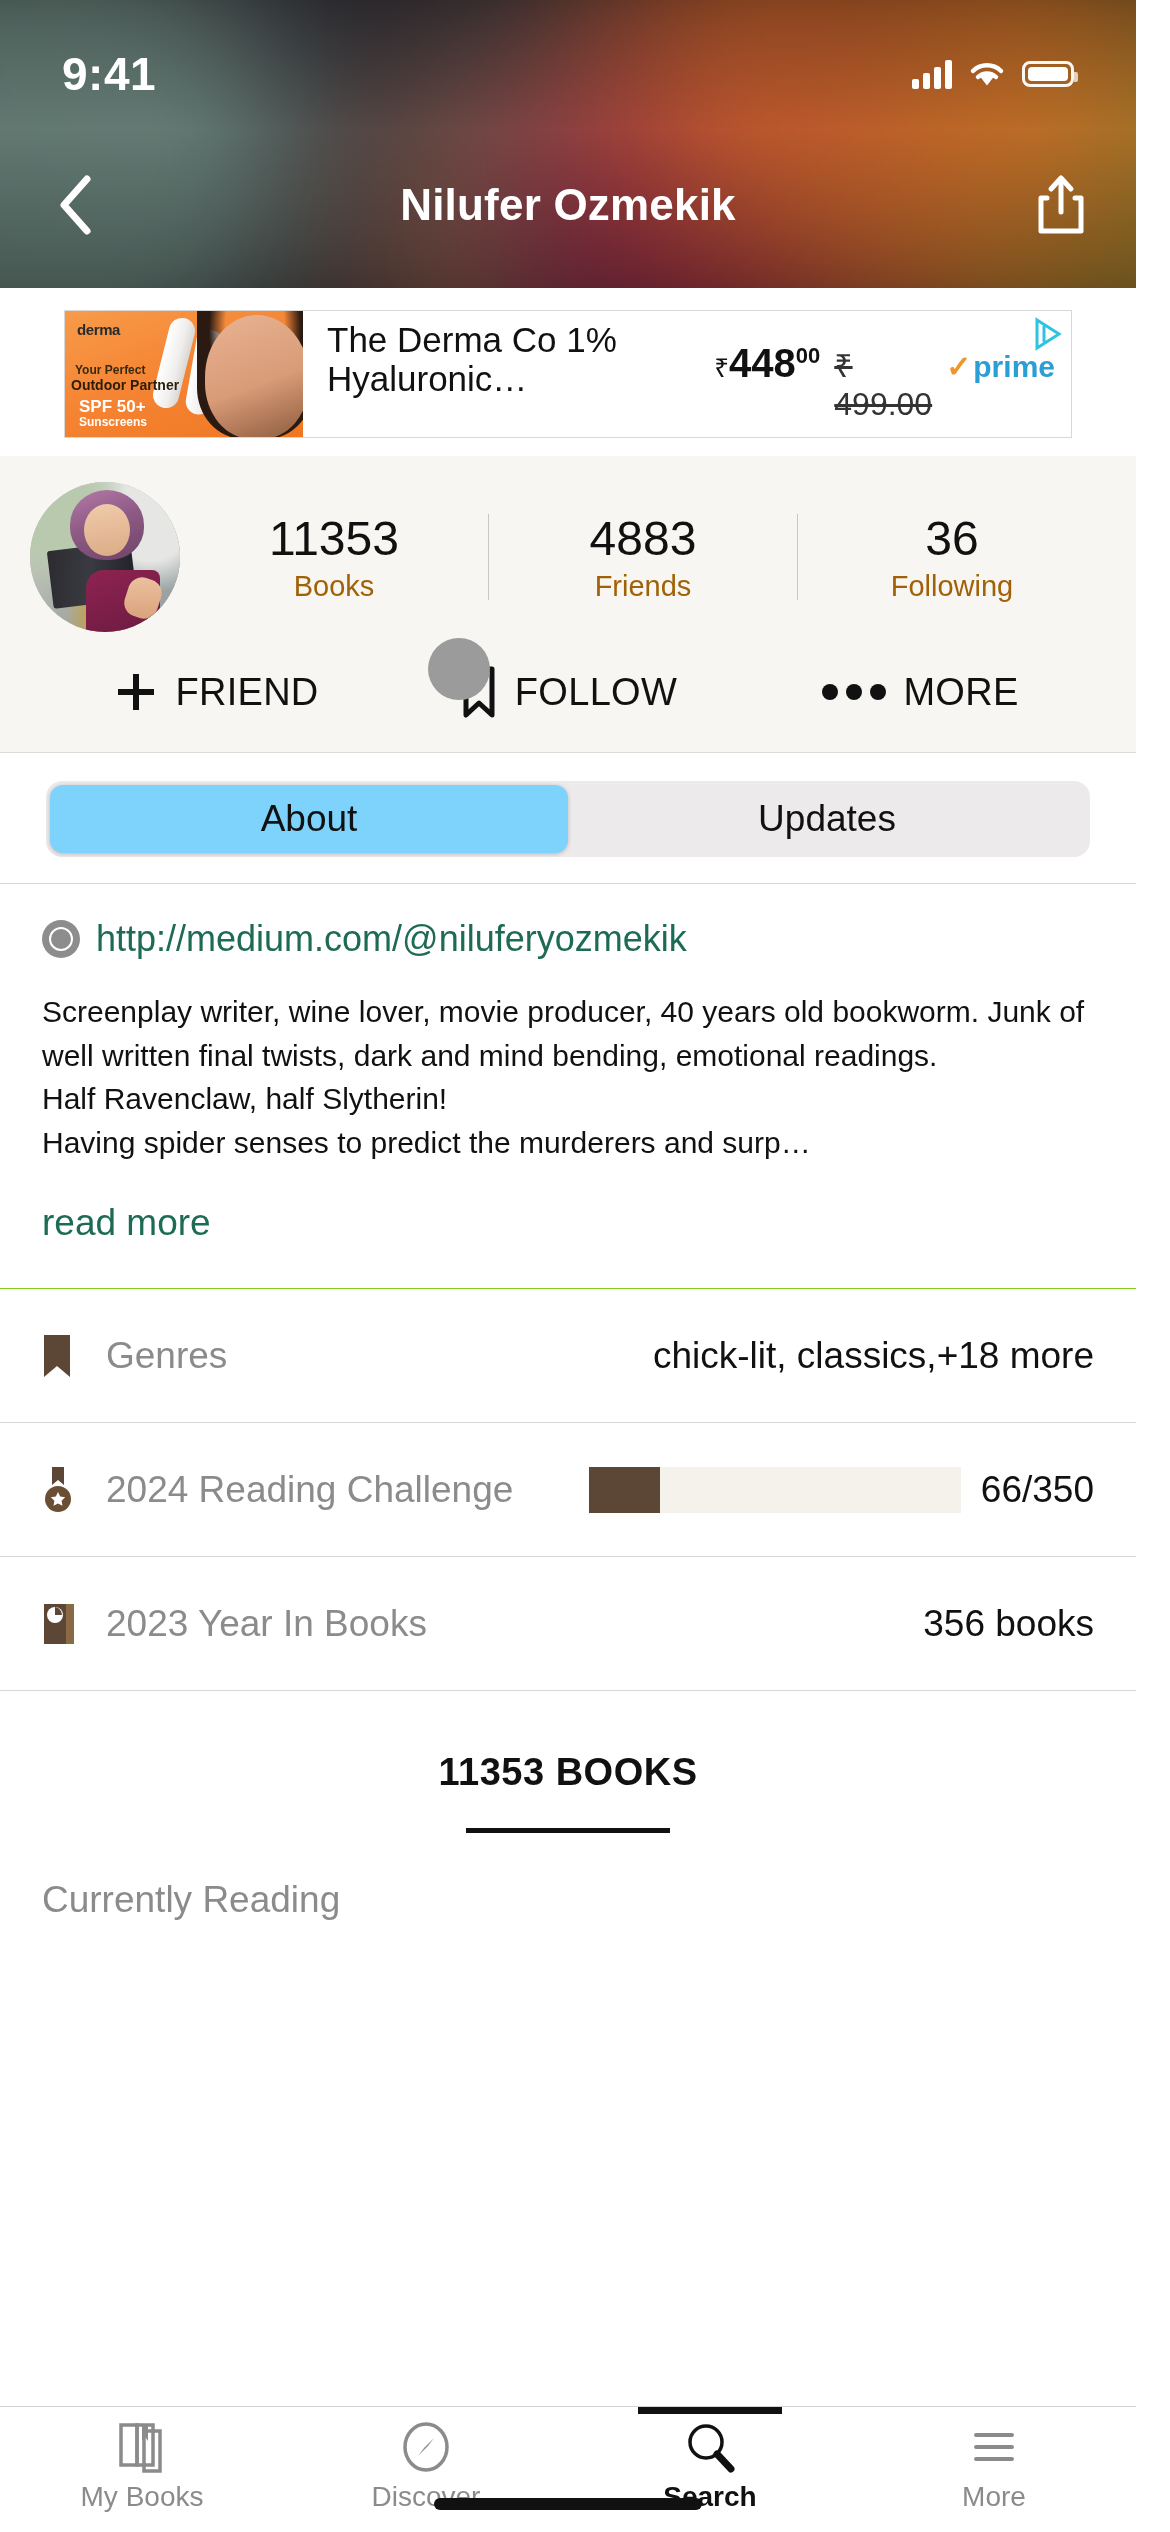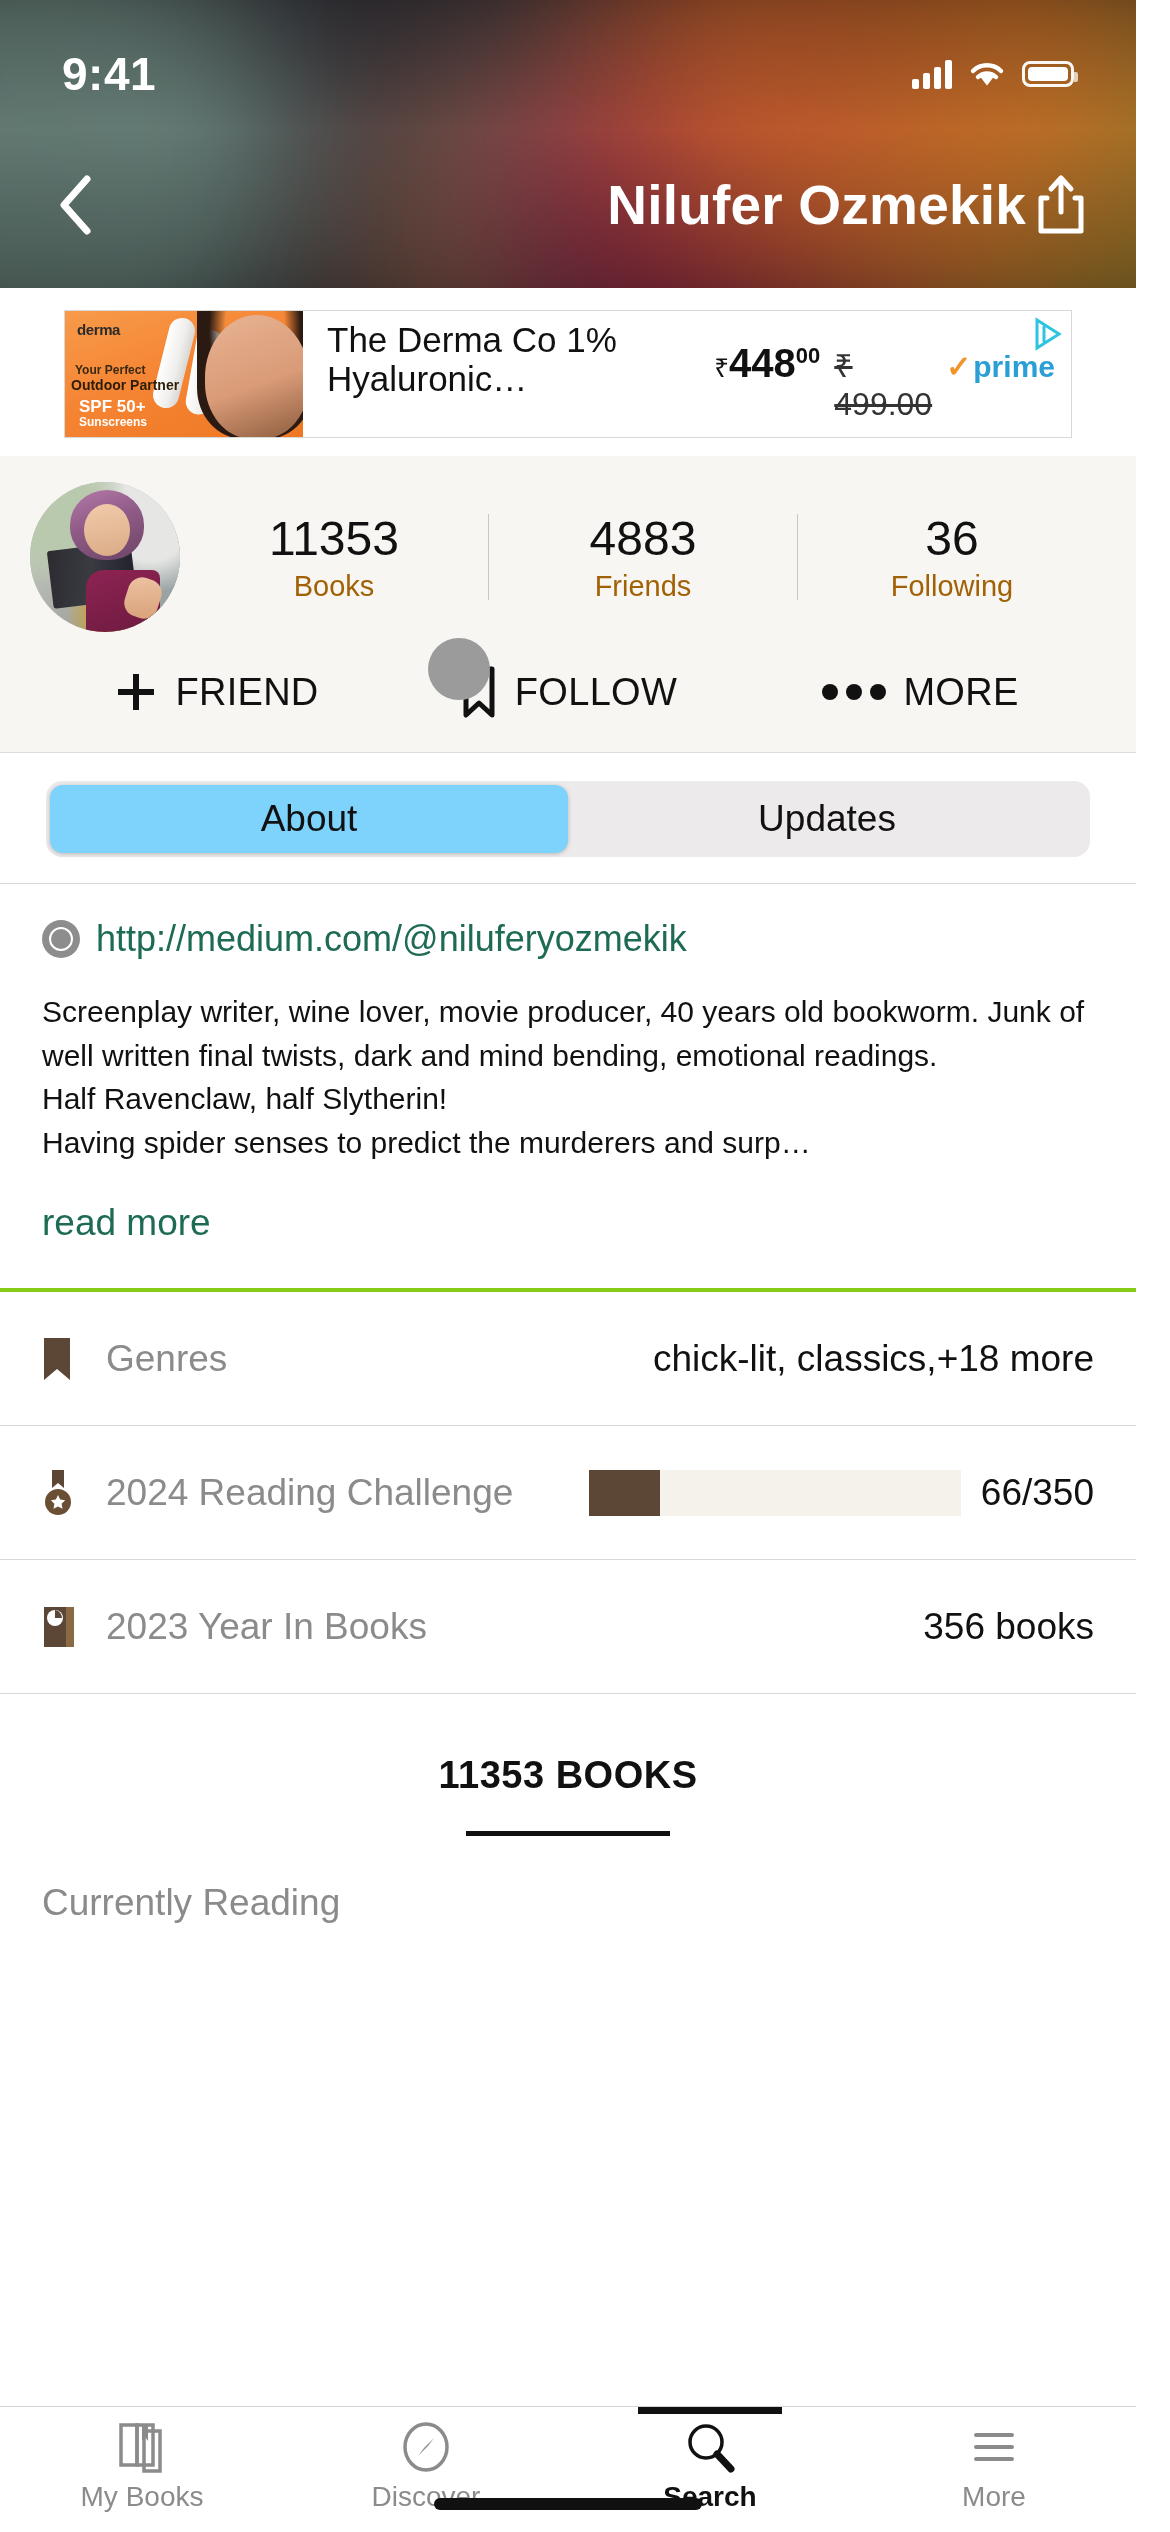--- a/index.html
+++ b/index.html
@@ -44,21 +44,21 @@
   .sig i:nth-child(3){height:22px;} .sig i:nth-child(4){height:29px;}
   .batt { width:52px; height:26px; border:3px solid rgba(255,255,255,.95); border-radius:8px; position:relative; }
   .batt::after{content:"";position:absolute;right:-7px;top:8px;width:4px;height:10px;background:rgba(255,255,255,.7);border-radius:0 2px 2px 0;}
   .batt i{position:absolute;inset:3px;background:#fff;border-radius:4px;}
 
   .navbar {
     position:absolute; left:0; right:0; top:150px; height:110px;
     display:flex; align-items:center; padding: 0 40px; color:#fff;
   }
   .nav-back { width:70px; height:70px; display:flex; align-items:center; justify-content:center; }
-  .nav-title { flex:1; text-align:right; font-size:55px; font-weight:700; letter-spacing:.2px; }
+  .nav-title { flex:1; text-align:center; font-size:44px; font-weight:700; letter-spacing:.2px; }
   .nav-share { width:70px; height:70px; display:flex; align-items:center; justify-content:center; }
 
   
   .ad-wrap { background:#fff; padding: 22px 0 18px 0; display:flex; justify-content:center; }
   .ad {
     width: 1008px; height: 128px; border:1px solid #d8d8d8; background:#fff;
     display:flex; align-items:stretch; position:relative; overflow:hidden;
   }
   .ad-img {
     width: 238px; flex:none; position:relative;
@@ -135,21 +135,21 @@
 
   
   .about { padding: 34px 42px 0 42px; }
   .urlrow { display:flex; align-items:center; gap:16px; }
   .compass { width:38px; height:38px; border-radius:50%; background:#8d8d8d; display:flex; align-items:center; justify-content:center; flex:none; }
   .urlrow a { font-size:36px; color:#1d6b55; text-decoration:none; }
   .bio { margin-top:30px; font-size:30px; line-height:1.45; color:#111; }
   .readmore { margin-top:38px; font-size:37px; color:#1d6b55; }
 
   
-  .rows { margin-top: 44px; border-top:4px solid #84cc16; }
+  .rows { margin-top: 44px; border-top:1px solid #84cc16; }
   .row {
     display:flex; align-items:center; height:134px; padding: 0 42px;
     border-bottom:1px solid #d7d7d7;
   }
   .row .ico { width:48px; flex:none; display:flex; align-items:center; justify-content:flex-start; }
   .row .label { font-size:37px; color:#8b8b8b; margin-left:16px; white-space:nowrap; }
   .row .spacer { flex:1; }
   .row .value { font-size:37px; color:#111; white-space:nowrap; }
   .pbar { width:372px; height:46px; background:#f5f2ec; margin-right:20px; position:relative; }
   .pbar i { position:absolute; left:0; top:0; bottom:0; background:#5c4636; }

